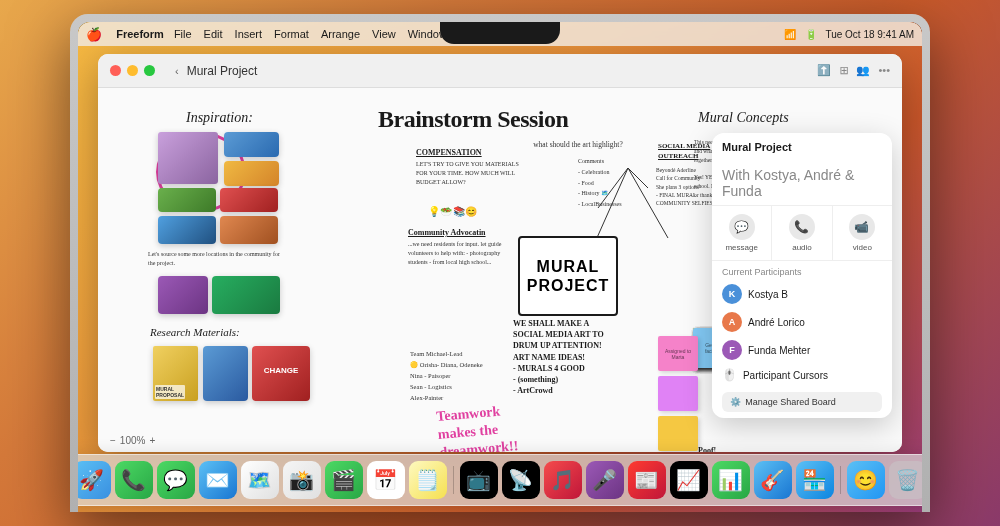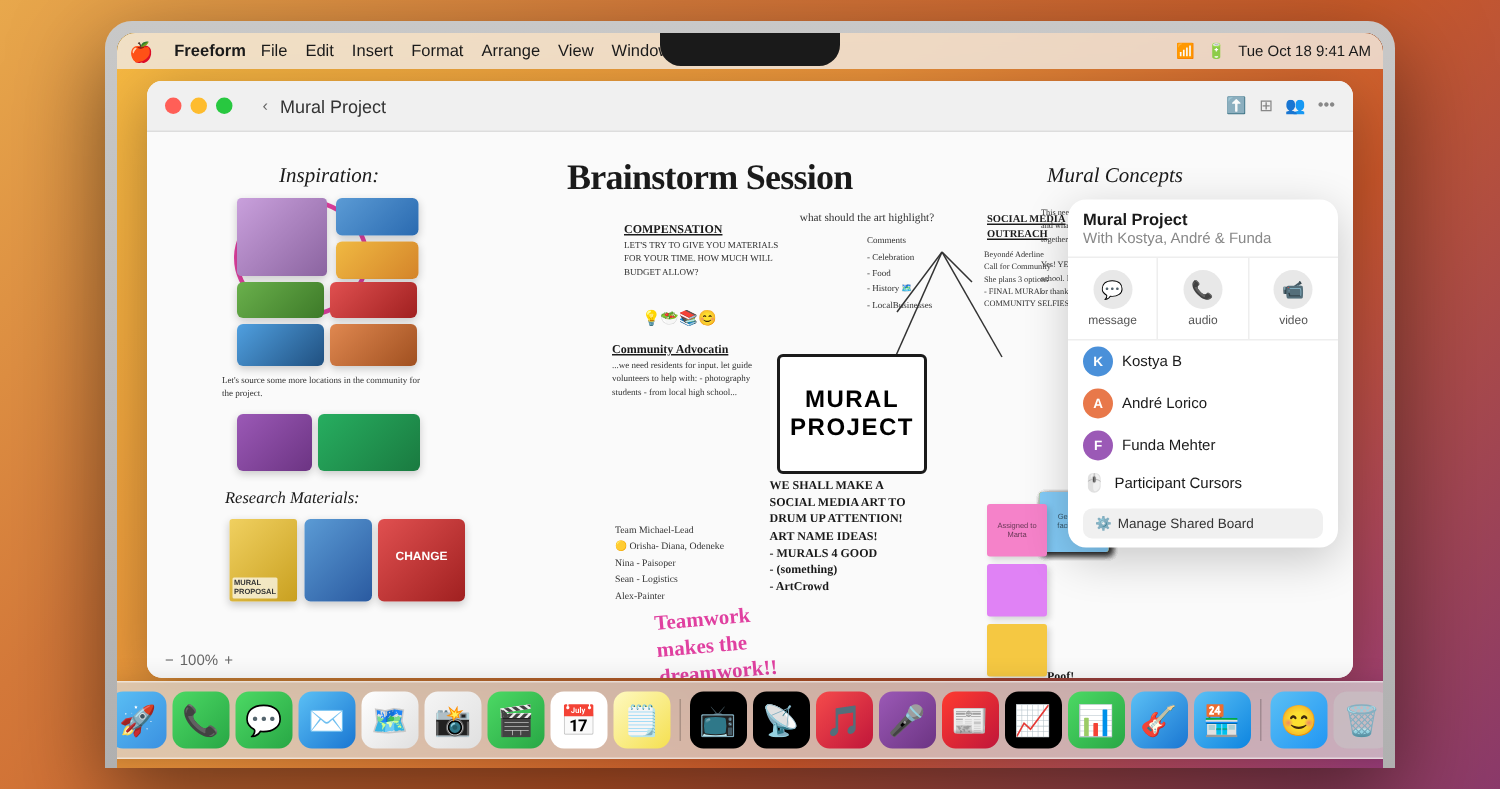--- a/index.html
+++ b/index.html
@@ -222,23 +222,23 @@
       border-bottom: 1px solid #eee;
     }
 
     .collab-title {
       font-size: 11px;
       font-weight: 600;
       color: #1a1a1a;
     }
 
     .collab-subtitle {
-      font-size: 10px;
+      font-size: 14px;
       color: #888;
-      margin-top: 1px;
+      margin-top: 14px;
     }
 
     .collab-actions {
       display: flex;
       gap: 0;
       border-bottom: 1px solid #eee;
     }
 
     .collab-action-btn {
       flex: 1;
@@ -638,20 +638,21 @@
               </div>
               <div class="collab-action-btn">
                 <div class="action-icon">📞</div>
                 <span>audio</span>
               </div>
               <div class="collab-action-btn">
                 <div class="action-icon">📹</div>
                 <span>video</span>
               </div>
             </div>
+            <div class="participants-label">Current Participants</div>
             <div class="participant-item">
               <div class="participant-avatar" style="background:#4a90d9;">K</div>
               <span class="participant-name">Kostya B</span>
             </div>
             <div class="participant-item">
               <div class="participant-avatar" style="background:#e8784a;">A</div>
               <span class="participant-name">André Lorico</span>
             </div>
             <div class="participant-item">
               <div class="participant-avatar" style="background:#9b59b6;">F</div>

